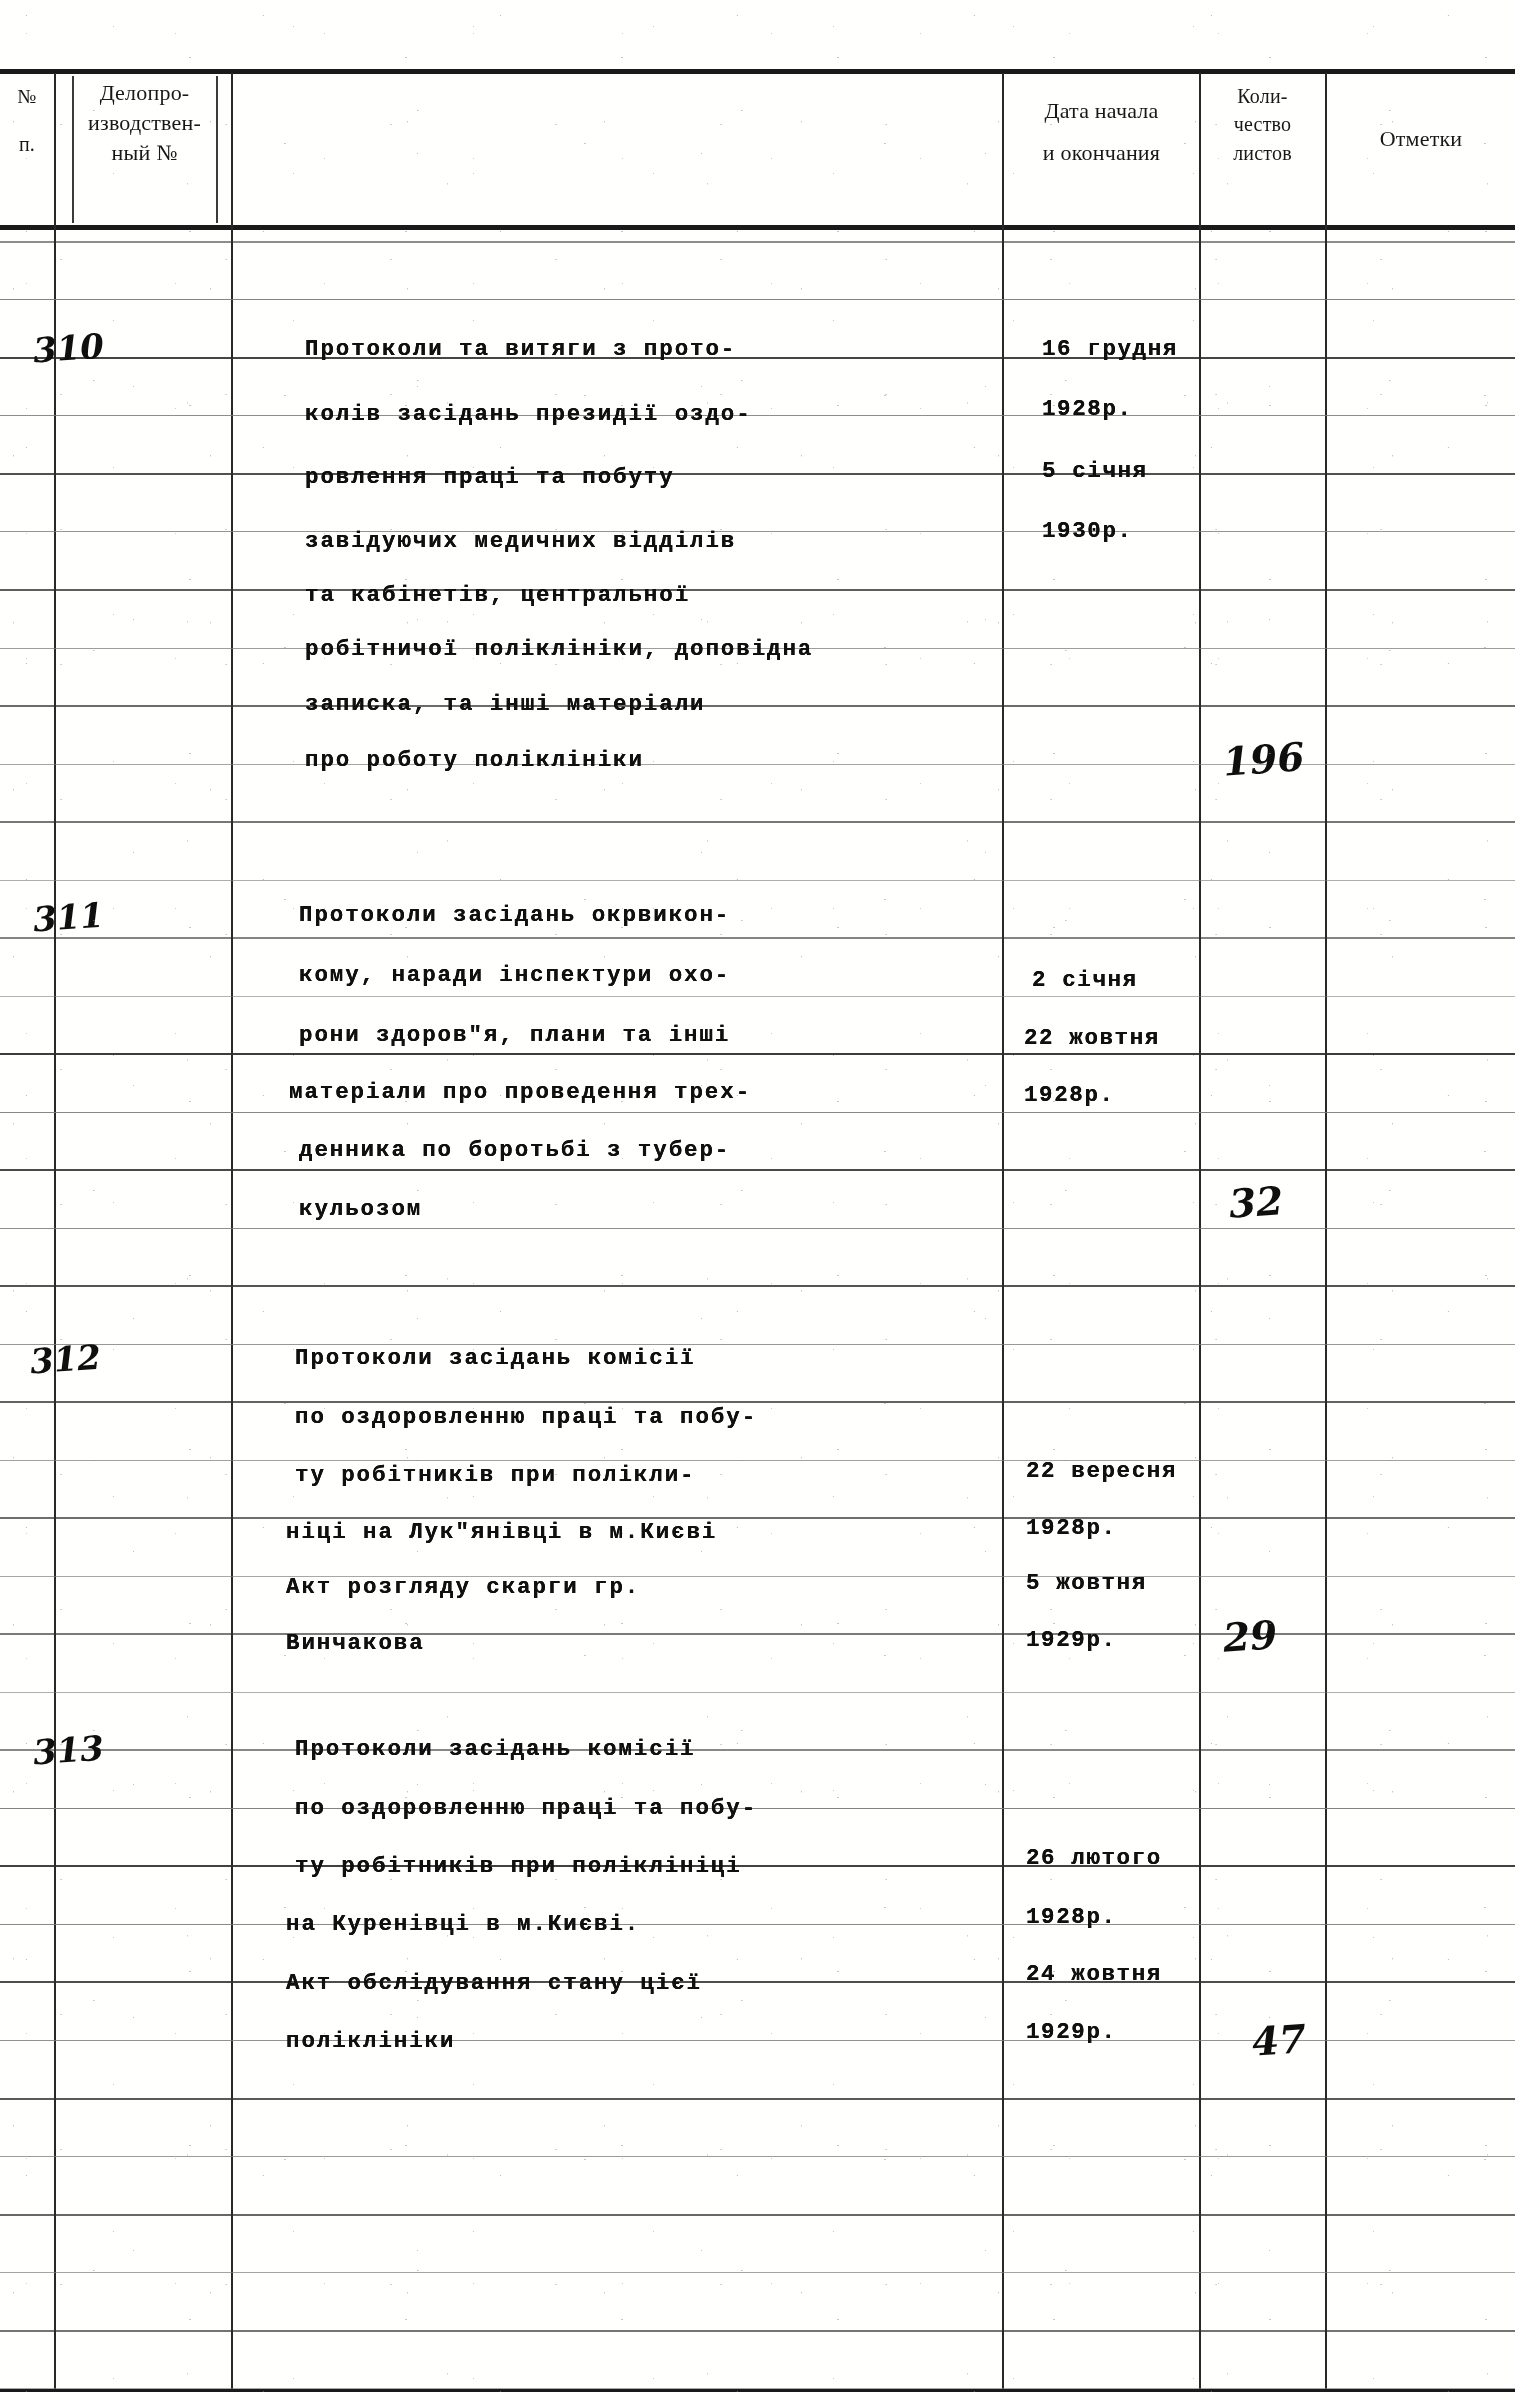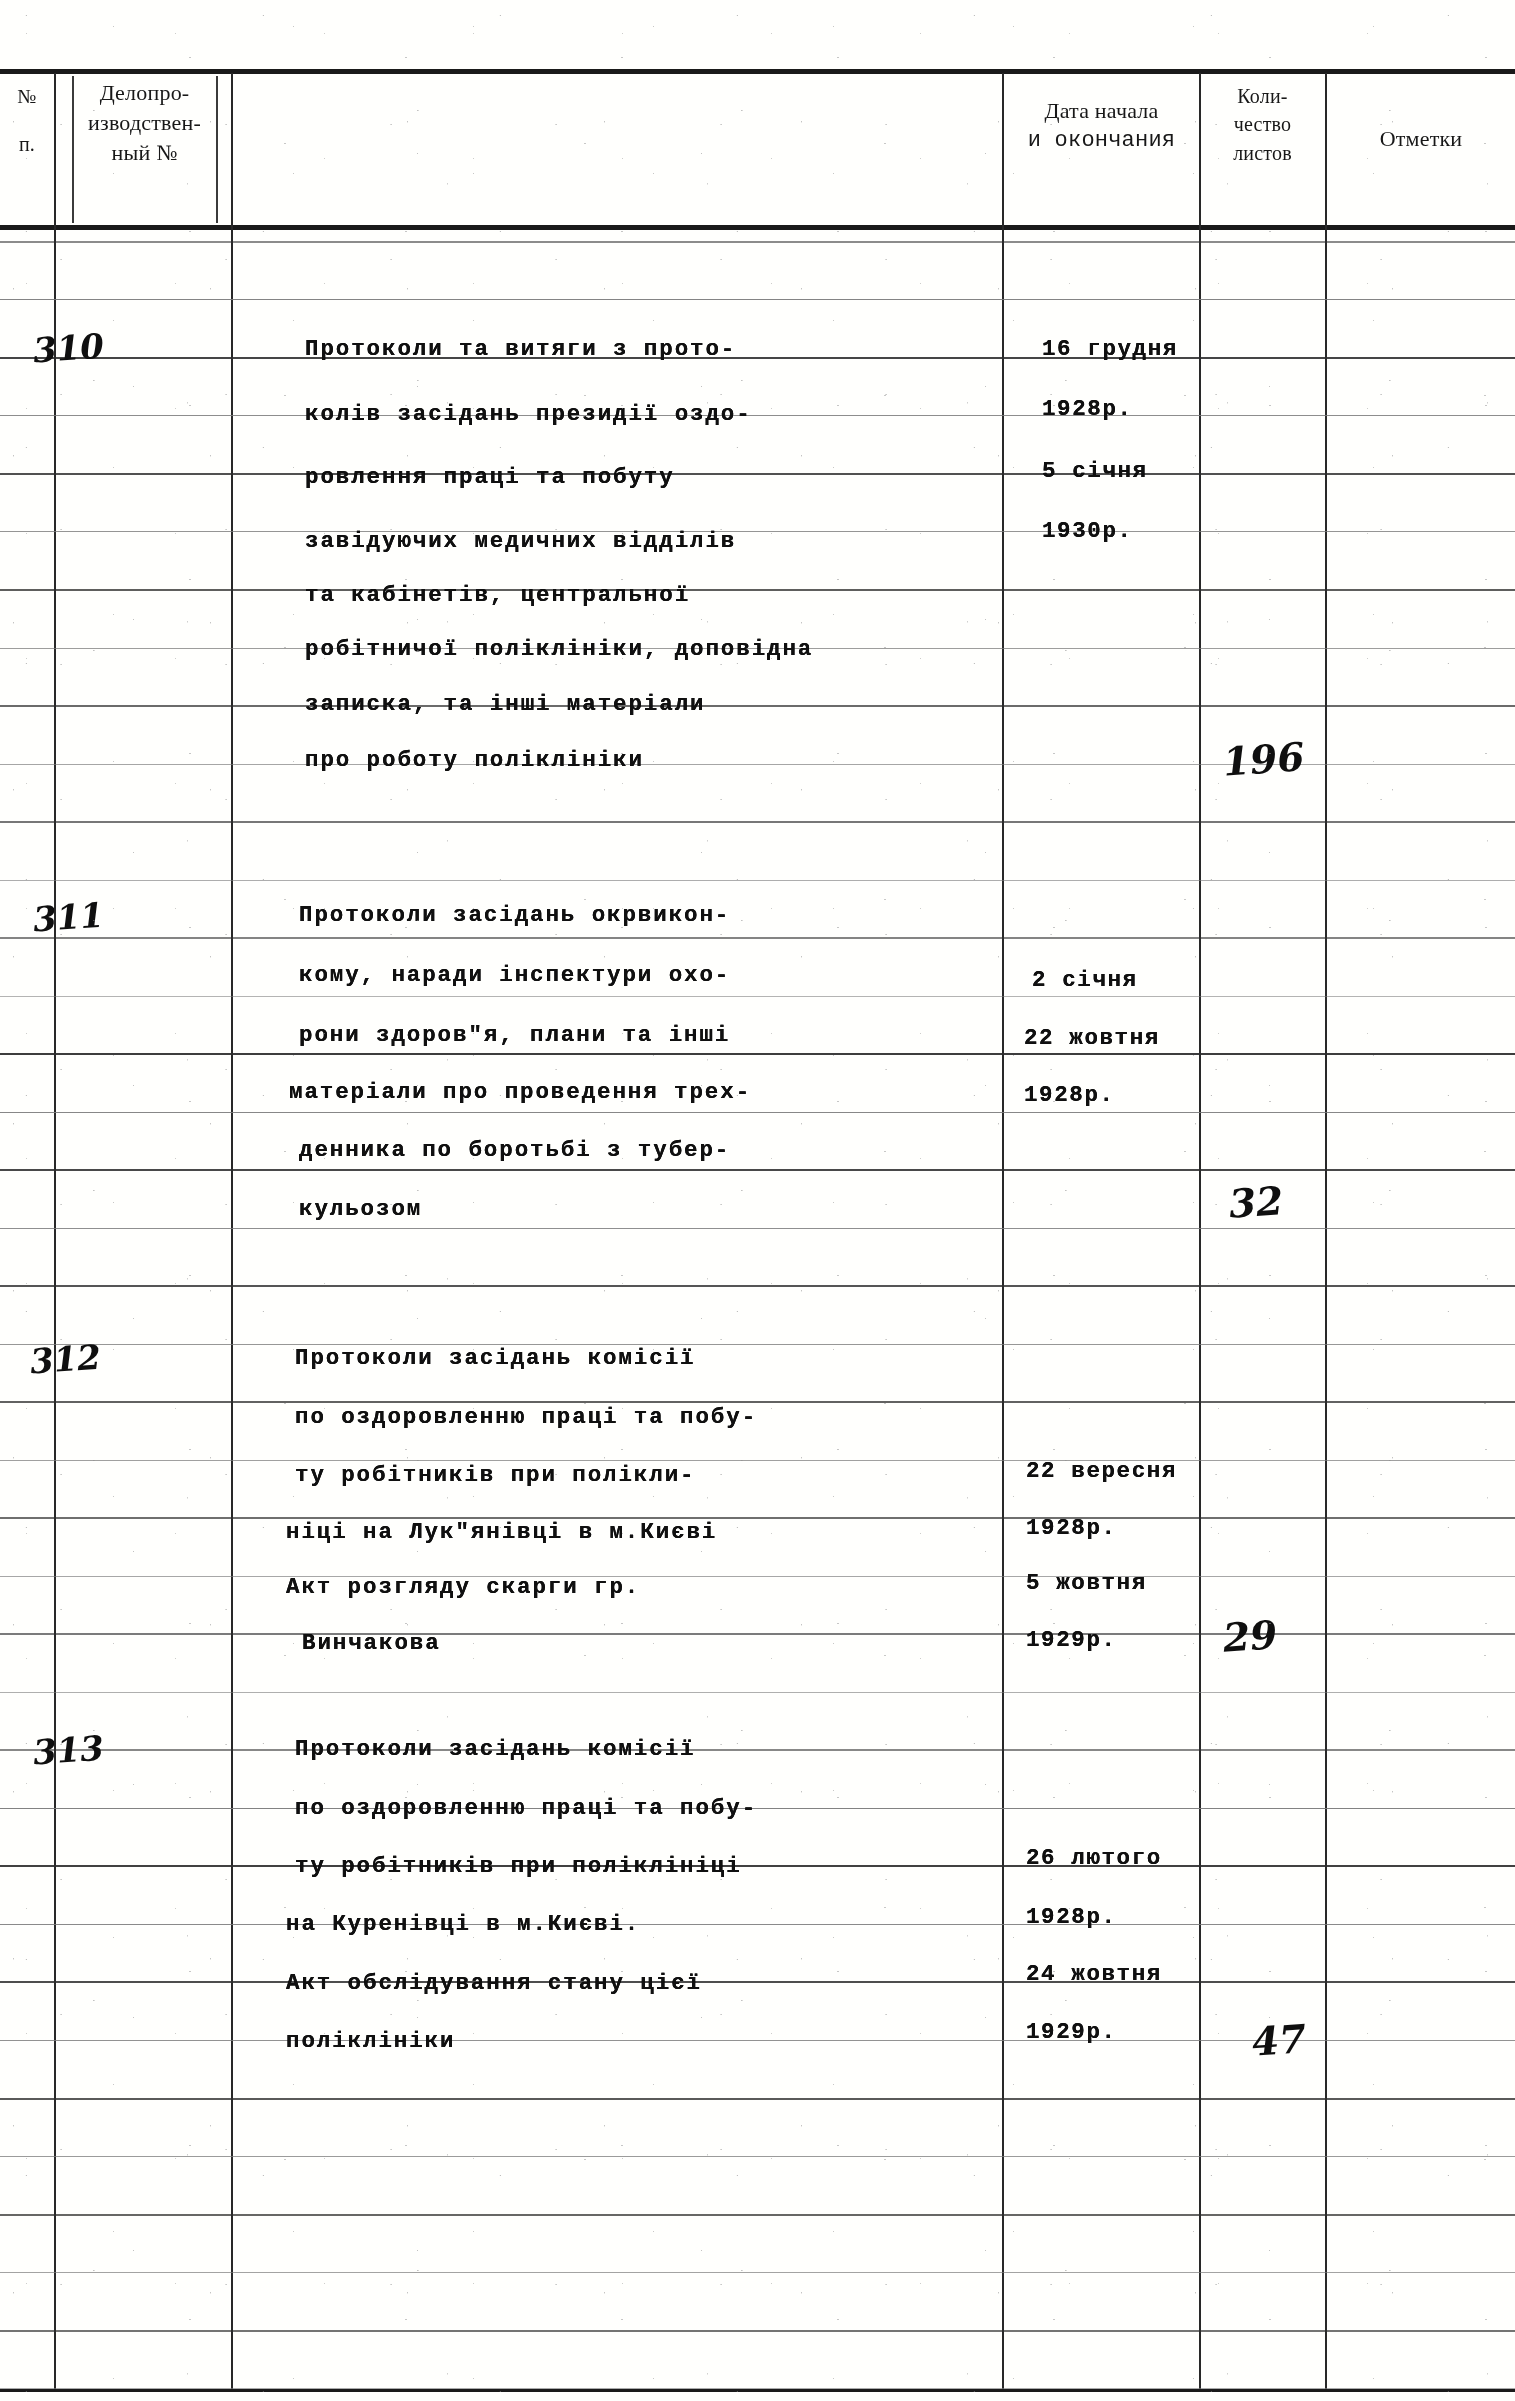--- a/index.html
+++ b/index.html
@@ -108,21 +108,21 @@
 
   <div class="hcell" style="left:75px;top:78px;width:139px;">
     <div>Делопро-</div>
     <div>изводствен-</div>
     <div>ный №</div>
   </div>
 
 
   <div class="hcell" style="left:1005px;top:96px;width:193px;">
     <div>Дата начала</div>
-    <div style="font-family:Liberation Mono, monospace;">и окончания</div>
+    <div style="margin-top:12px;">и окончания</div>
   </div>
 
   <div class="hcell small" style="left:1202px;top:82px;width:121px;">
     <div>Коли-</div>
     <div>чество</div>
     <div>листов</div>
   </div>
 
   <div class="hcell" style="left:1328px;top:124px;width:186px;">
     <span>Отметки</span>
@@ -210,21 +210,21 @@
   </div>
 
   <div>
     <div class="hand num" style="left:30px;top:1340px;">312</div>
     <div>
       <div class="tw" style="left:295px;top:1347px;">Протоколи засідань комісії</div>
       <div class="tw" style="left:295px;top:1406px;">по оздоровленню праці та побу-</div>
       <div class="tw" style="left:295px;top:1464px;">ту робітників при полікли-</div>
       <div class="tw" style="left:286px;top:1521px;">ніці на Лук"янівці в м.Києві</div>
       <div class="tw" style="left:286px;top:1576px;">Акт розгляду скарги гр.</div>
-      <div class="tw" style="left:286px;top:1632px;margin-left:16px;">Винчакова</div>
+      <div class="tw" style="left:286px;top:1632px;">Винчакова</div>
     </div>
     <div>
       <div class="tw date" style="left:1026px;top:1460px;">22 вересня</div>
       <div class="tw date" style="left:1026px;top:1517px;">1928р.</div>
       <div class="tw date" style="left:1026px;top:1572px;">5 жовтня</div>
       <div class="tw date" style="left:1026px;top:1629px;">1929р.</div>
     </div>
     <div class="hand cnt" style="left:1223px;top:1617px;">29</div>
   </div>
 

